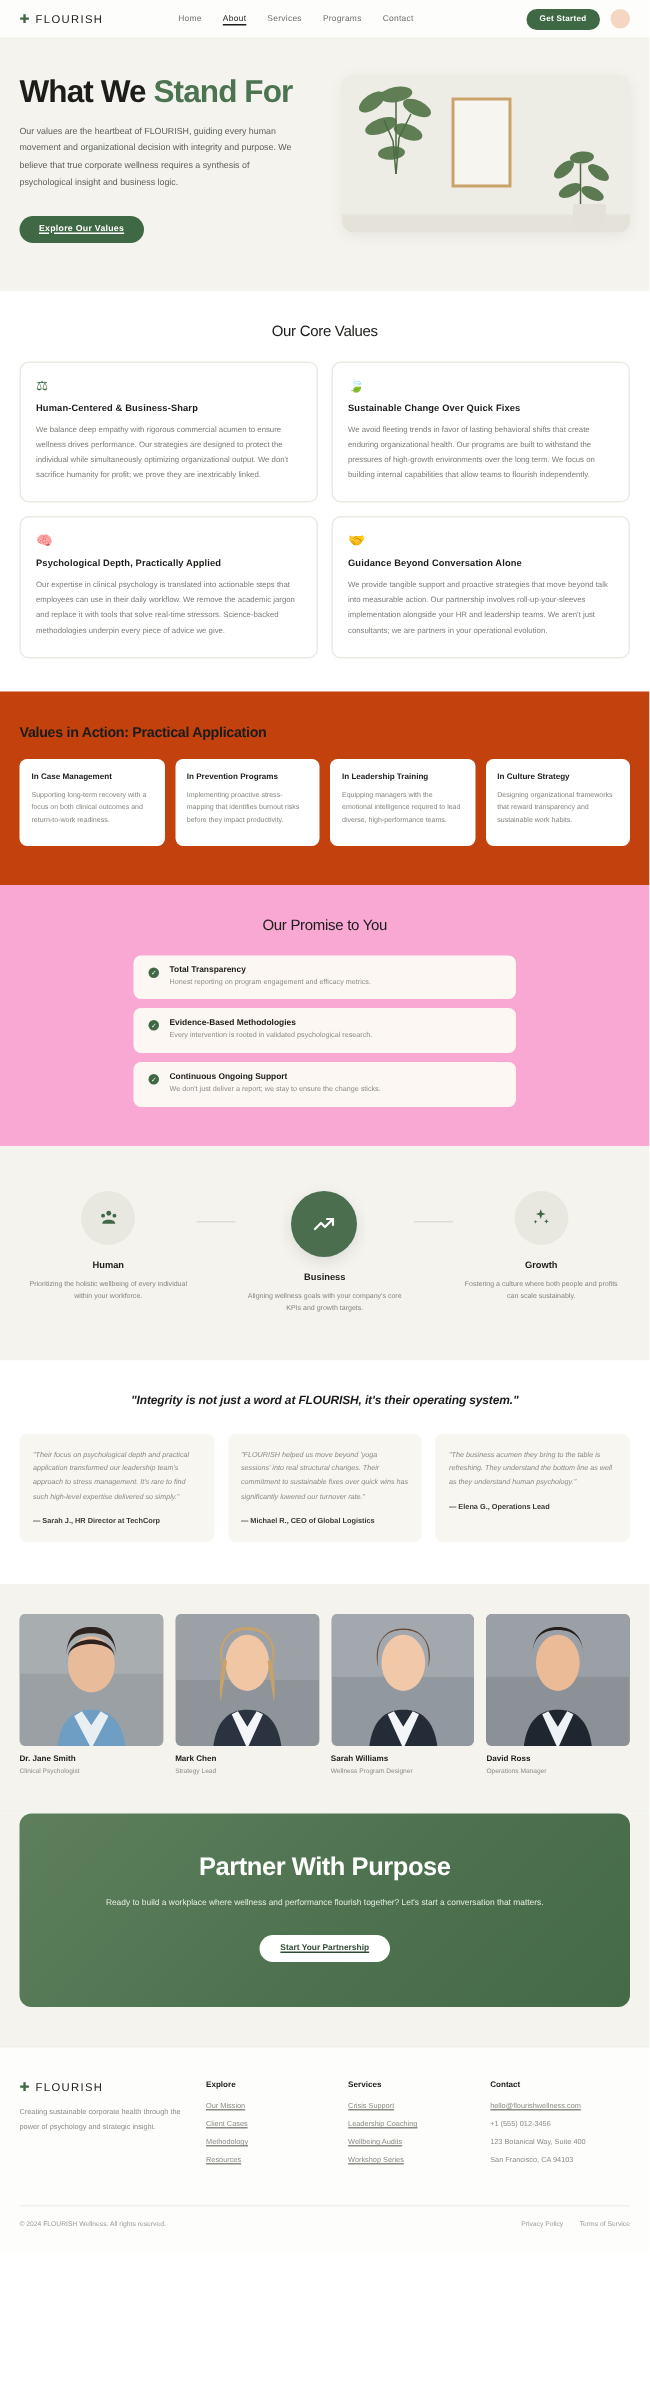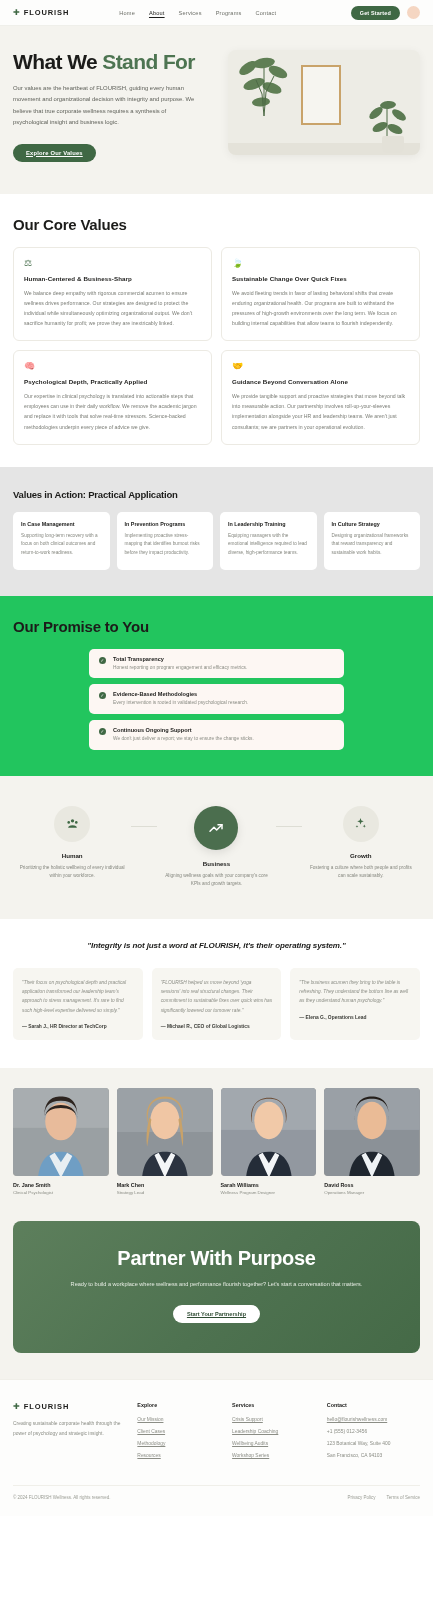--- a/index.html
+++ b/index.html
@@ -14,21 +14,21 @@
 
   
   .header {
     height:26px; background:#fdfdfc;
     display:flex; align-items:center;
     padding:0 13px; border-bottom:1px solid #efefea;
     position:relative;
   }
   .brand { display:flex; align-items:center; gap:4px; }
   .brand-mark { color:#3f6844; font-size:8px; line-height:1; }
-  .brand-name { font-size:7.5px; font-weight:bold; letter-spacing:.9px; color:#1c1c1a; }
+  .brand-name { font-size:7.5px; font-weight:normal; letter-spacing:.9px; color:#1c1c1a; }
   .nav { display:flex; gap:14px; margin-left:50px; }
   .nav a { font-size:5.6px; color:#6d6f68; text-decoration:none; letter-spacing:.2px; }
   .nav a.active { color:#1c1c1a; text-decoration:underline; text-underline-offset:2px; }
   .header-right { margin-left:auto; display:flex; align-items:center; gap:7px; }
   .btn-cta {
     background:#3f6844; color:#fff; font-size:5.4px; font-weight:bold;
     border-radius:20px; padding:4px 9px; letter-spacing:.2px; border:none;
   }
   .avatar { width:13px; height:13px; border-radius:50%; background:#f5d6c2; }
 
@@ -59,42 +59,42 @@
   .hr-plant-a { position:absolute; left:6px; top:4px; width:62px; height:64px; }
   .hr-plant-b { position:absolute; right:10px; bottom:0px; width:46px; height:58px; }
   .hr-pot {
     position:absolute; right:16px; bottom:2px; width:22px; height:17px;
     background:#e3e1d8; border-radius:2px 2px 5px 5px;
   }
   .hr-shelf { position:absolute; left:0; right:0; bottom:0; height:12px; background:#e4e2d9; }
 
   
   .section { padding:22px 13px; }
-  .sec-title-c { text-align:left; font-size:15px; font-weight:bold; margin-bottom:14px; letter-spacing:-0.2px; }
+  .sec-title-c { text-align:center; font-size:10px; font-weight:normal; margin-bottom:14px; letter-spacing:-0.2px; }
   .sec-title-l { font-size:9.5px; font-weight:bold; margin-bottom:12px; letter-spacing:-0.2px; }
 
   
   .values-grid { display:grid; grid-template-columns:1fr 1fr; gap:9px; }
   .value-card {
     border:1px solid #eceae3; border-radius:6px; background:#fff;
     padding:10px 10px 12px;
   }
   .value-icon { font-size:9px; margin-bottom:7px; display:block; color:#3f6844; }
   .value-title { font-size:6.2px; font-weight:bold; margin-bottom:6px; letter-spacing:.1px; }
   .value-text { font-size:5.2px; line-height:1.95; color:#7b7d76; }
 
   
-  .action-sec { background:#e5e5e5; padding:22px 13px 26px; }
+  .action-sec { background:#c2410c; padding:22px 13px 26px; }
   .action-grid { display:grid; grid-template-columns:repeat(4,1fr); gap:7px; }
   .action-card { background:#fff; border-radius:5px; padding:9px 8px 12px; }
   .action-title { font-size:5.4px; font-weight:bold; margin-bottom:5px; }
   .action-text { font-size:4.7px; line-height:1.85; color:#85877f; }
 
   
-  .promise-sec { background:#22c55e; padding:22px 13px 26px; }
+  .promise-sec { background:#f9a8d4; padding:22px 13px 26px; }
   .promise-list { max-width:255px; margin:0 auto; display:flex; flex-direction:column; gap:6px; }
   .promise-row {
     background:#fdf7f3; border-radius:5px; padding:7px 10px;
     display:flex; align-items:flex-start; gap:7px;
   }
   .check {
     width:7px; height:7px; border-radius:50%; background:#3f6844;
     color:#fff; font-size:4.5px; display:flex; align-items:center;
     justify-content:center; flex:none; margin-top:1px;
   }
@@ -137,21 +137,21 @@
   }
   .member-name { font-size:5.4px; font-weight:bold; margin-top:6px; }
   .member-role { font-size:4.4px; color:#8b8d85; margin-top:2px; }
 
   
   .cta-wrap { background:#f4f3ee; padding:0 13px 26px; }
   .cta-banner {
     background:linear-gradient(135deg,#5d7f5c 0%,#4e7250 55%,#456a47 100%);
     border-radius:8px; padding:26px 20px 30px; text-align:center; color:#fff;
   }
-  .cta-title { font-size:20px; font-weight:bold; letter-spacing:-.3px; margin-bottom:9px; }
+  .cta-title { font-size:17px; font-weight:bold; letter-spacing:-.3px; margin-bottom:9px; }
   .cta-text { font-size:5.6px; line-height:1.85; color:#e6ece3; margin-bottom:13px; }
   .cta-btn {
     display:inline-block; background:#fff; color:#2f4c33; font-size:5.6px;
     font-weight:bold; border-radius:20px; padding:6px 14px;
   }
 
   
   .footer { background:#fdfdfc; padding:22px 13px 0; border-top:1px solid #f0efe9; }
   .footer-grid { display:grid; grid-template-columns:1.35fr 1fr 1fr 1.1fr; gap:10px; padding-bottom:20px; }
   .f-brand { display:flex; align-items:center; gap:4px; margin-bottom:8px; }

